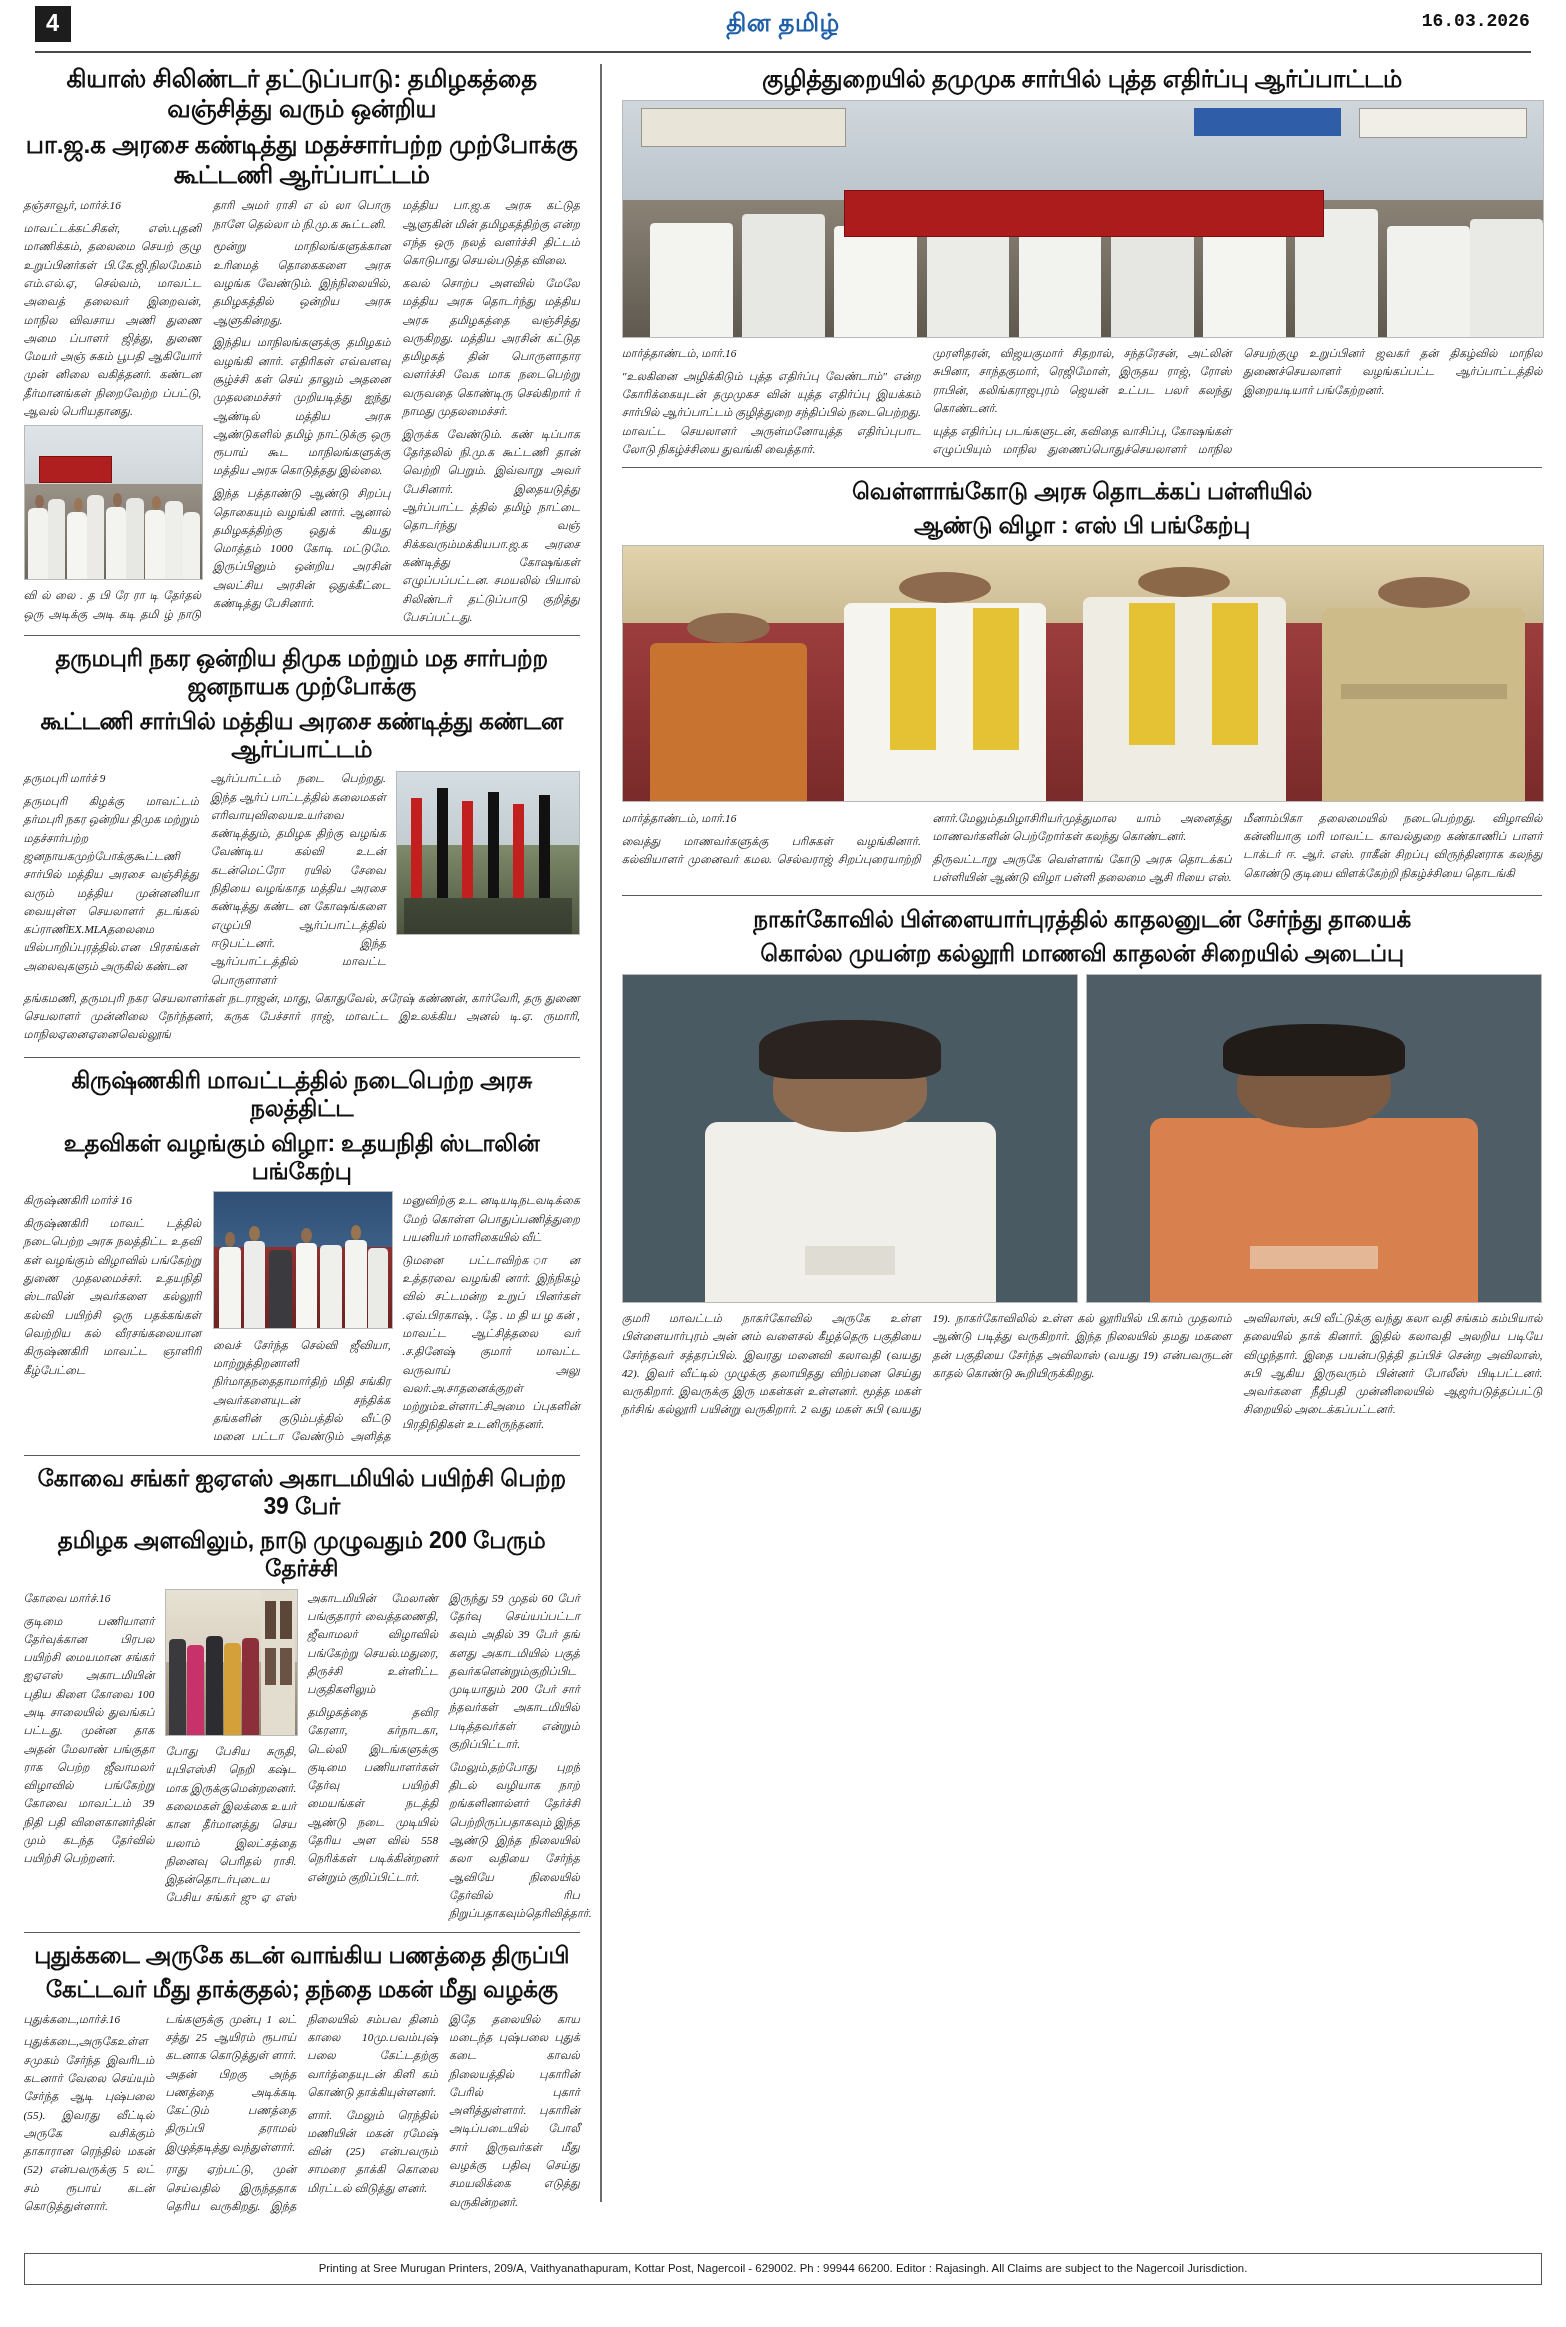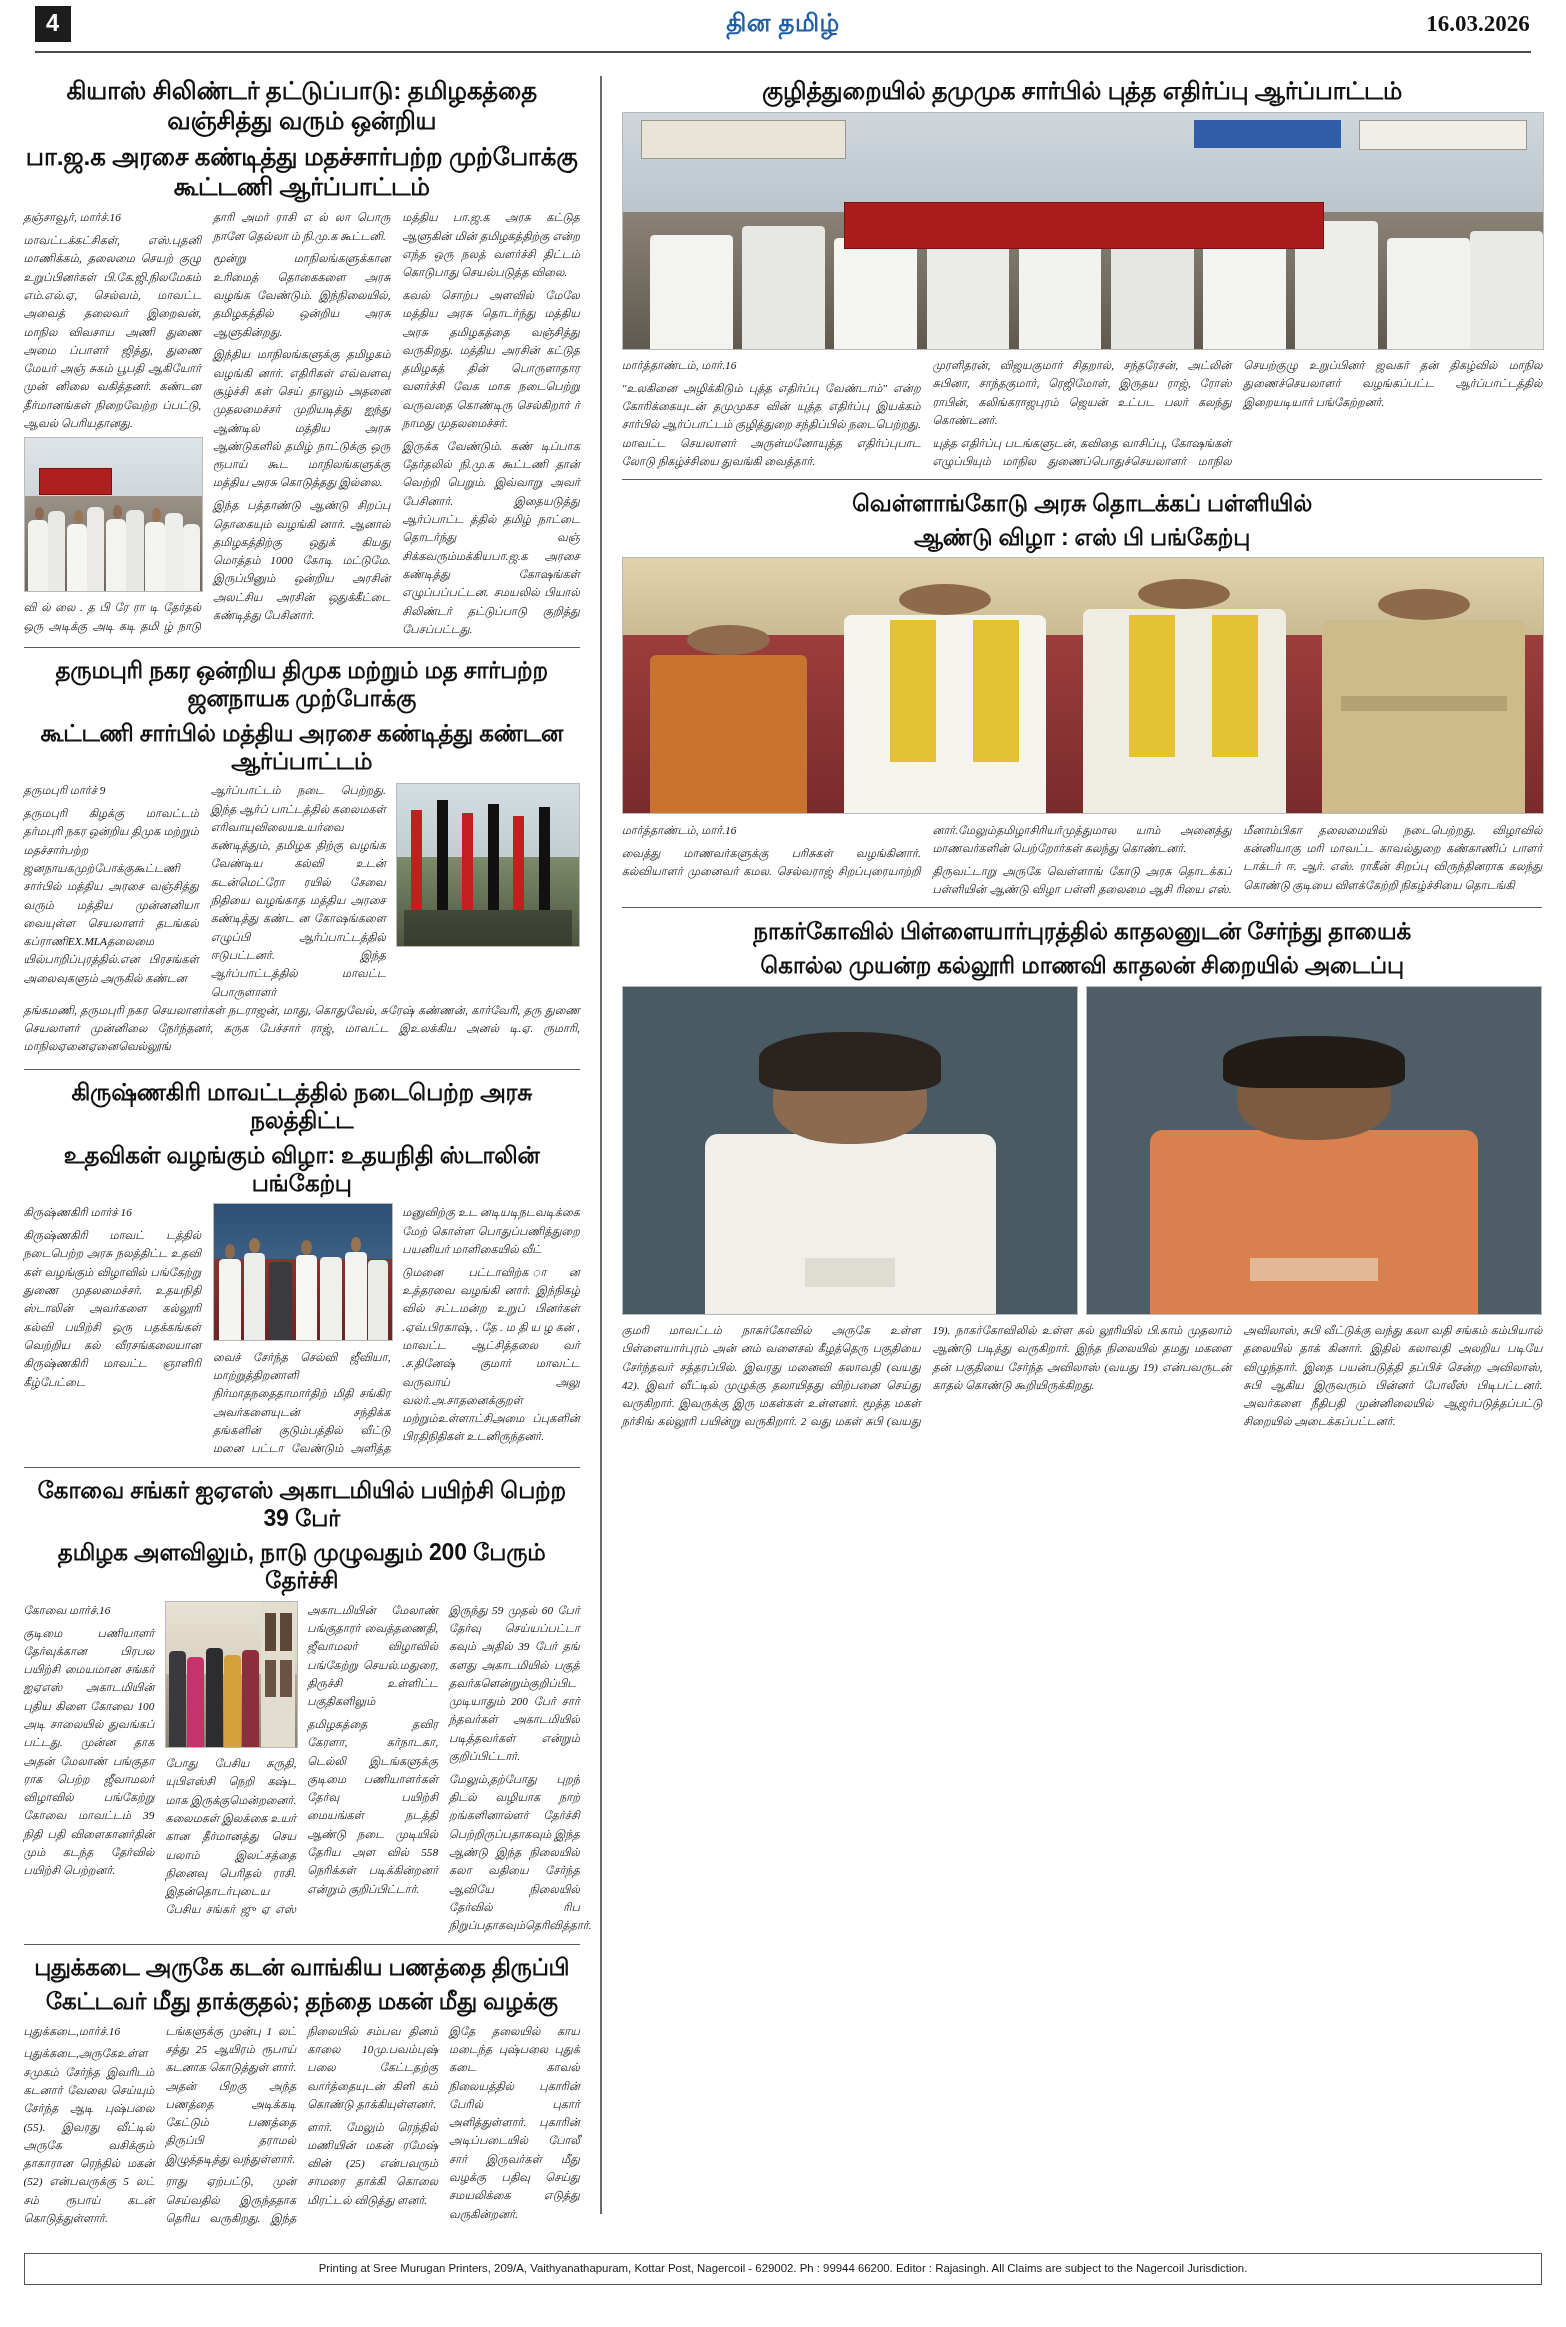--- a/index.html
+++ b/index.html
@@ -20,26 +20,26 @@
     font-family:"Liberation Sans",sans-serif;font-weight:bold;font-size:23.6px;
     display:flex;align-items:center;justify-content:center;
   }
   .paper-logo{
     position:absolute;left:50%;top:9px;transform:translateX(-50%);
     color:#1f5fa8;font-weight:bold;font-size:24.5px;letter-spacing:0.5px;
     font-family:"Liberation Sans",sans-serif;
   }
   .issue-date{
     position:absolute;right:12.7px;top:11px;
-    font-family:Liberation Serif, serif;font-weight:bold;font-size:23px;color:#111;
+    font-family:Liberation Mono, monospace;font-weight:bold;font-size:18px;color:#111;
   }
   .rule-thick{border-top:2.7px solid #4a4a4a;margin:0 11px;}
 
   
-  .body-grid{display:flex;gap:0;margin-top:23px;height:2138px;}
+  .body-grid{display:flex;gap:0;margin-top:11px;height:2138px;}
   .col-left{width:569px;padding-right:12.7px;box-sizing:border-box;}
   .vdiv{width:1.8px;background:#6a6a6a;margin:0 7.3px;align-self:stretch;}
   .col-right{flex:1;padding-left:12.7px;box-sizing:border-box;}
 
   
   .article{margin-bottom:9px;}
   .art-sep{border-top:1.8px solid #5a5a5a;margin:7.3px 0 8.2px 0;}
 
   h2.hl{
     margin:0 0 6.4px 0;

